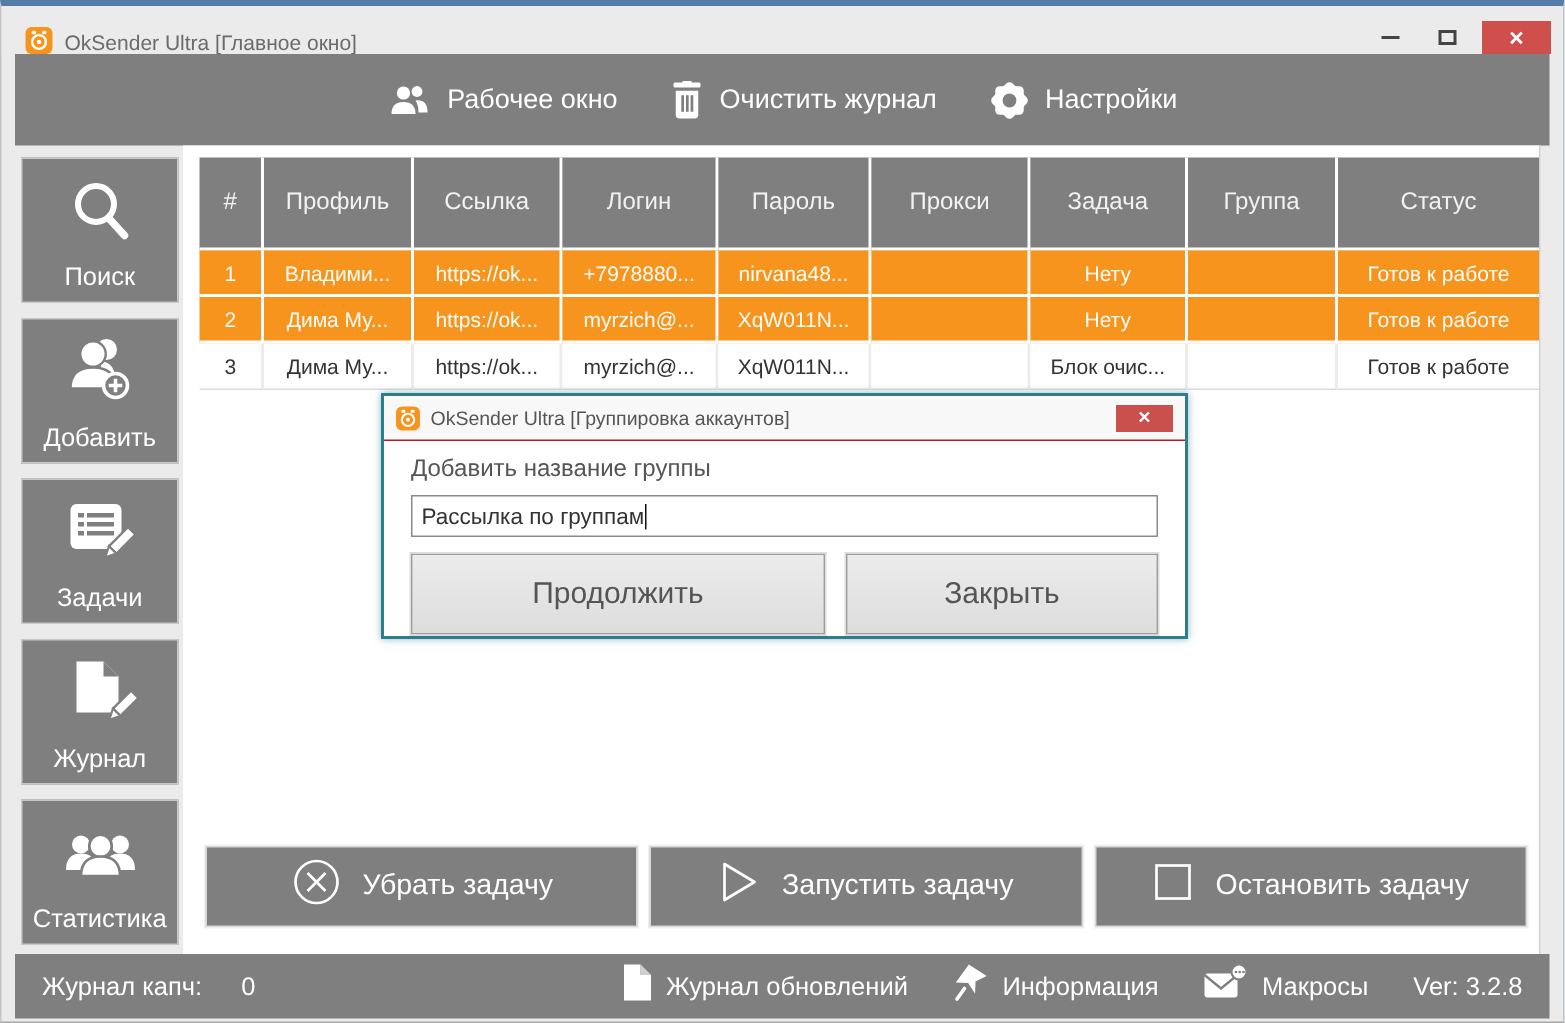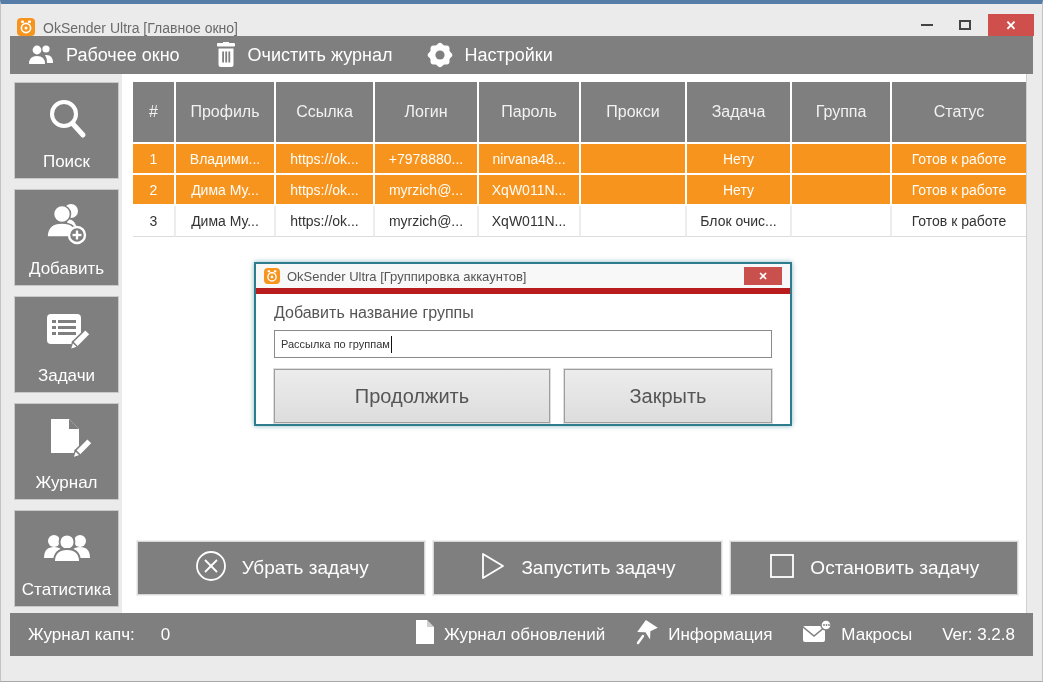--- a/index.html
+++ b/index.html
@@ -15,21 +15,21 @@
   .app-ico { width:18px; height:18px; border-radius:4px; background:#f7941e; position:relative; flex:0 0 auto; }
   .app-ico svg { position:absolute; inset:0; }
   .titlebar .title { margin-left:8px; font-size:14px; color:#6b6b6b; }
   .winbtns { margin-left:auto; display:flex; align-items:center; gap:8px; }
   .btn-min, .btn-max { width:30px; height:22px; display:flex; align-items:center; justify-content:center; cursor:default; }
   .btn-min span { width:12px; height:2px; background:#444; display:block; }
   .btn-max span { width:12px; height:10px; border:2px solid #444; display:block; }
   .btn-close { width:46px; height:22px; background:#ce4f4c; display:flex; align-items:center; justify-content:center; color:#fff; font-size:13px; font-weight:bold; }
   
   .shell { padding:0 9px; }
-  .toolbar { height:38px; background:#7f7f7f; display:flex; align-items:center; justify-content:flex-start; gap:34px; padding:0 16px; }
+  .toolbar { height:61px; background:#7f7f7f; display:flex; align-items:center; justify-content:center; gap:34px; padding:0 16px; }
   .tool-item { display:flex; align-items:center; gap:10px; color:#fff; font-size:18px; cursor:default; }
   .tool-item svg { display:block; }
   
   .body { display:flex; height:539px; }
   .sidebar { width:112px; padding-top:8px; }
   .side-btn { width:105px; height:97px; margin:0 0 10px 4px; background:#7f7f7f; border:1px solid #c9c9c9;
     display:flex; flex-direction:column; align-items:center; justify-content:flex-end; padding-bottom:6px; gap:4px; }
   .side-btn .lbl { color:#fff; font-size:17px; }
   .main { flex:1; background:#fff; border-right:1px solid #cfcfcf; margin-right:6px; display:flex; flex-direction:column; }
   
@@ -50,28 +50,28 @@
     display:flex; align-items:center; justify-content:center; gap:14px; color:#fff; font-size:19px; cursor:default; }
   
   .footer { height:43px; background:#7f7f7f; display:flex; align-items:center; padding:0 18px; color:#fff; font-size:17px; }
   .footer .count { margin-left:26px; }
   .foot-right { margin-left:auto; display:flex; align-items:center; gap:30px; }
   .foot-item { display:flex; align-items:center; gap:9px; cursor:default; }
   .foot-ver { font-size:17px; }
   
   .dialog { position:absolute; left:253px; top:258px; width:538px; height:164px; background:#fff;
     border:2px solid #2e7d8e; box-shadow:0 0 5px rgba(46,125,142,.55); z-index:10; }
-  .dlg-titlebar { height:30px; background:#f8f8f8; border-bottom:6px solid #b91c1c; display:flex; align-items:center; padding:0 8px; }
+  .dlg-titlebar { height:30px; background:#f8f8f8; border-bottom:1px solid #b91c1c; display:flex; align-items:center; padding:0 8px; }
   .dlg-titlebar .app-ico { width:16px; height:16px; }
   .dlg-title { margin-left:7px; font-size:13px; color:#555; }
   .dlg-close { margin-left:auto; width:38px; height:18px; background:#c9504d; color:#fff; font-size:11px; font-weight:bold;
     display:flex; align-items:center; justify-content:center; }
   .dlg-body { padding:8px 18px 0 18px; }
   .dlg-label { font-size:16px; color:#555; margin:2px 0 8px 0; }
-  .dlg-input { height:28px; border:1px solid #8a8a8a; background:#fff; display:flex; align-items:center; padding:0 6px; font-size:11px; color:#333; }
+  .dlg-input { height:28px; border:1px solid #8a8a8a; background:#fff; display:flex; align-items:center; padding:0 6px; font-size:15px; color:#333; }
   .caret { display:inline-block; width:1px; height:17px; background:#111; margin-left:1px; }
   .dlg-btnrow { display:flex; gap:14px; margin-top:11px; }
   .dlg-btn { height:54px; background:linear-gradient(#ececec,#dddddd); border:1px solid #9e9e9e; outline:1px solid #dedede;
     display:flex; align-items:center; justify-content:center; font-size:20px; color:#555; cursor:default; }
   .dlg-btn.primary { flex:1.33; }
   .dlg-btn.secondary { flex:1; }
 </style>
 </head>
 <body>
 

